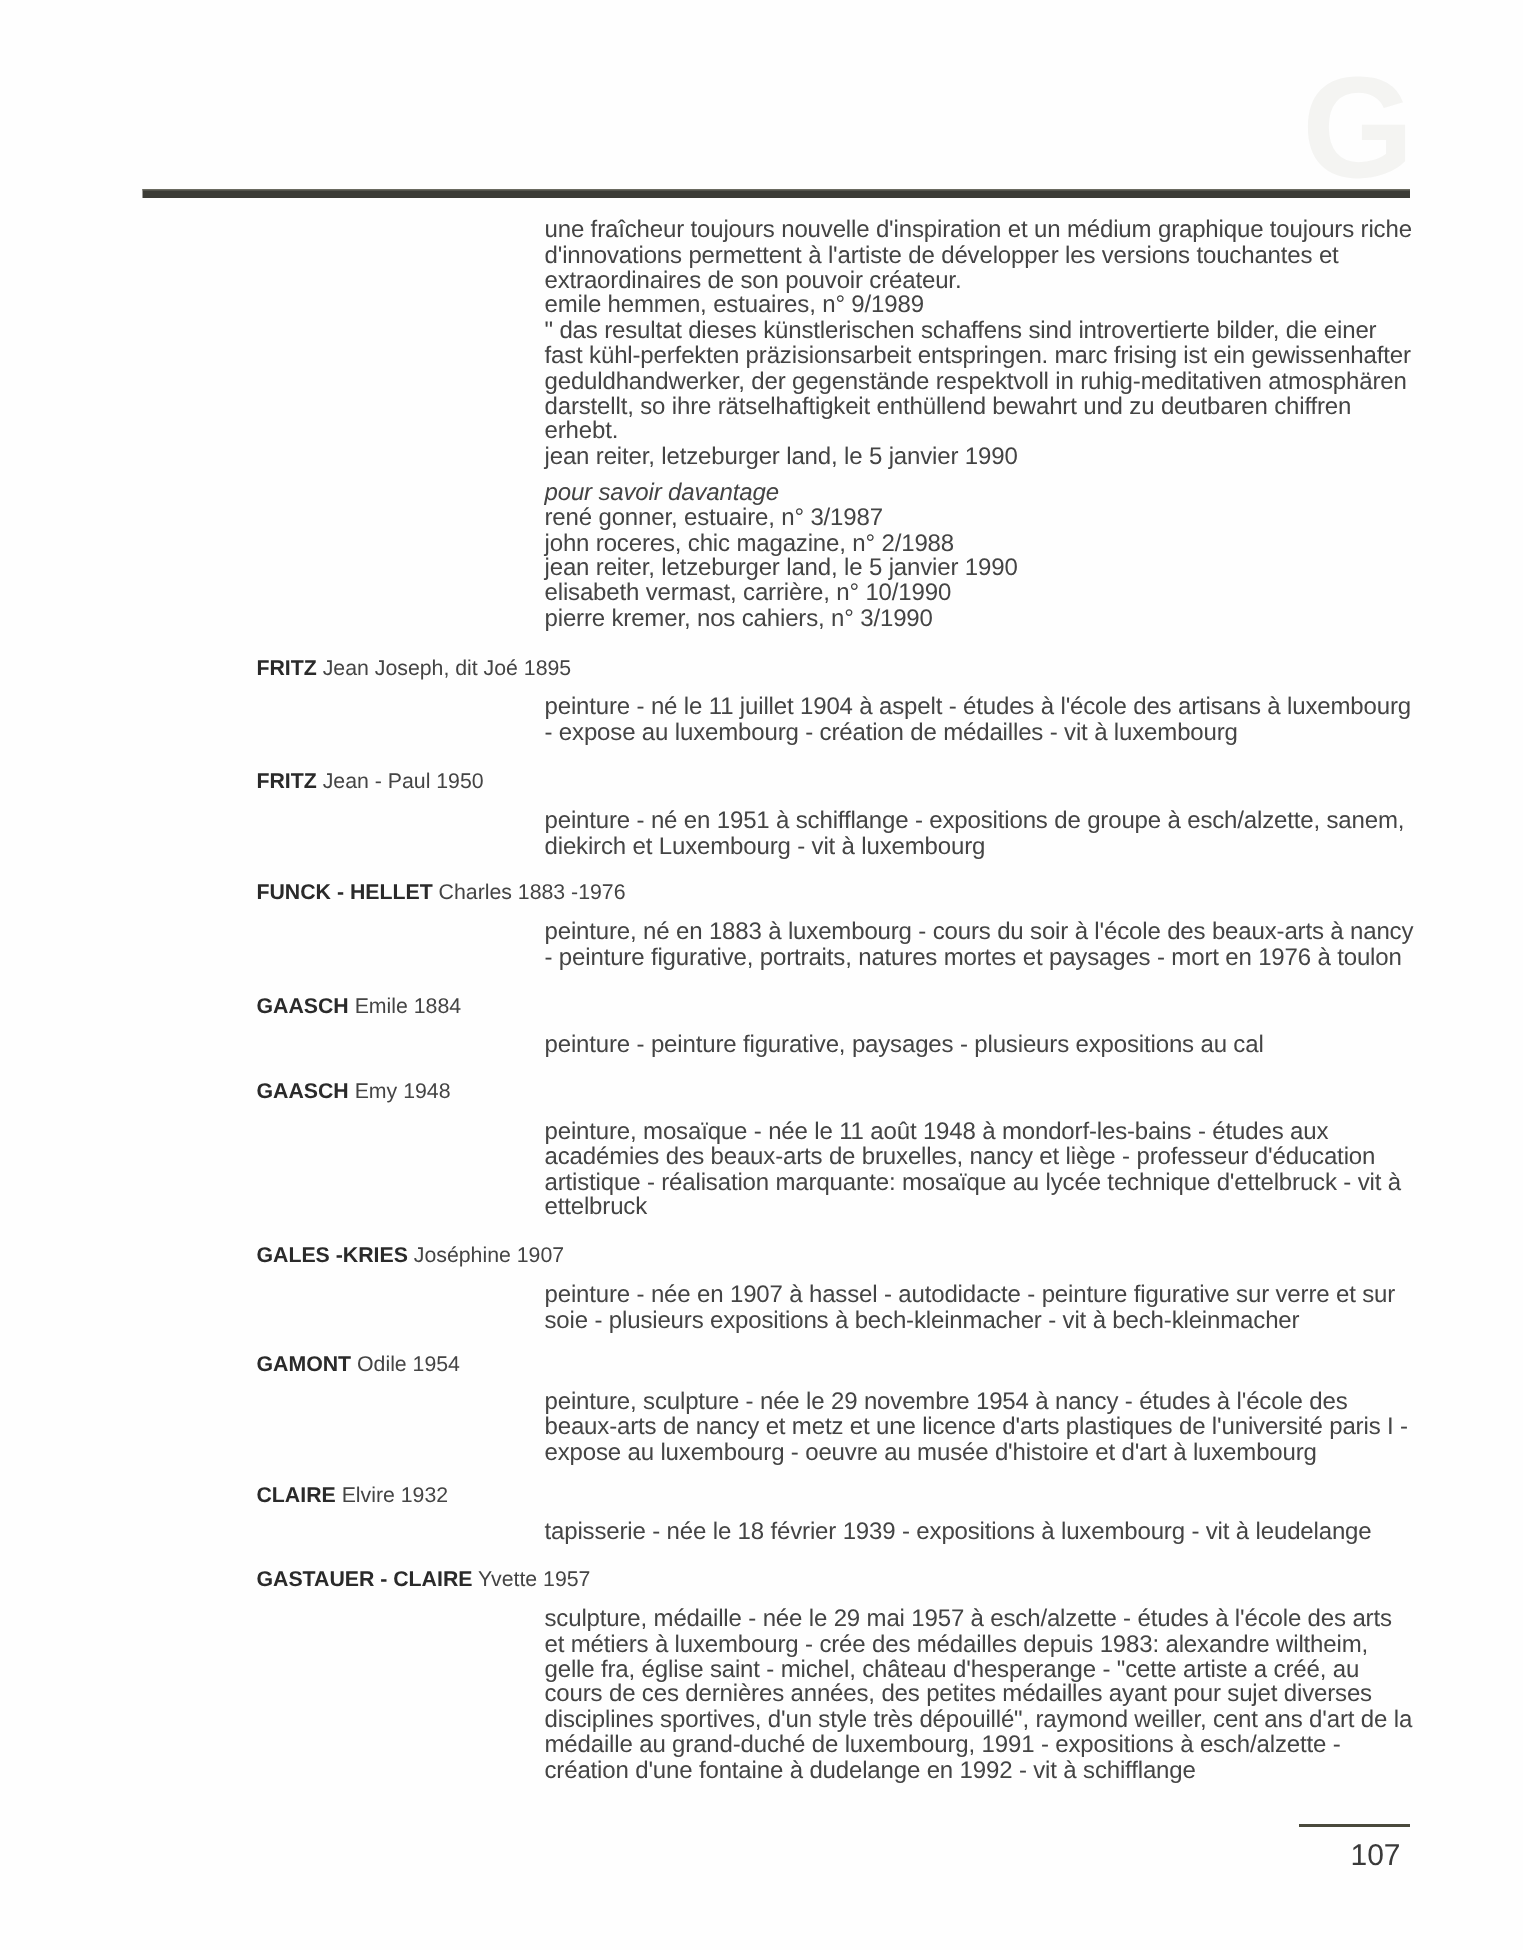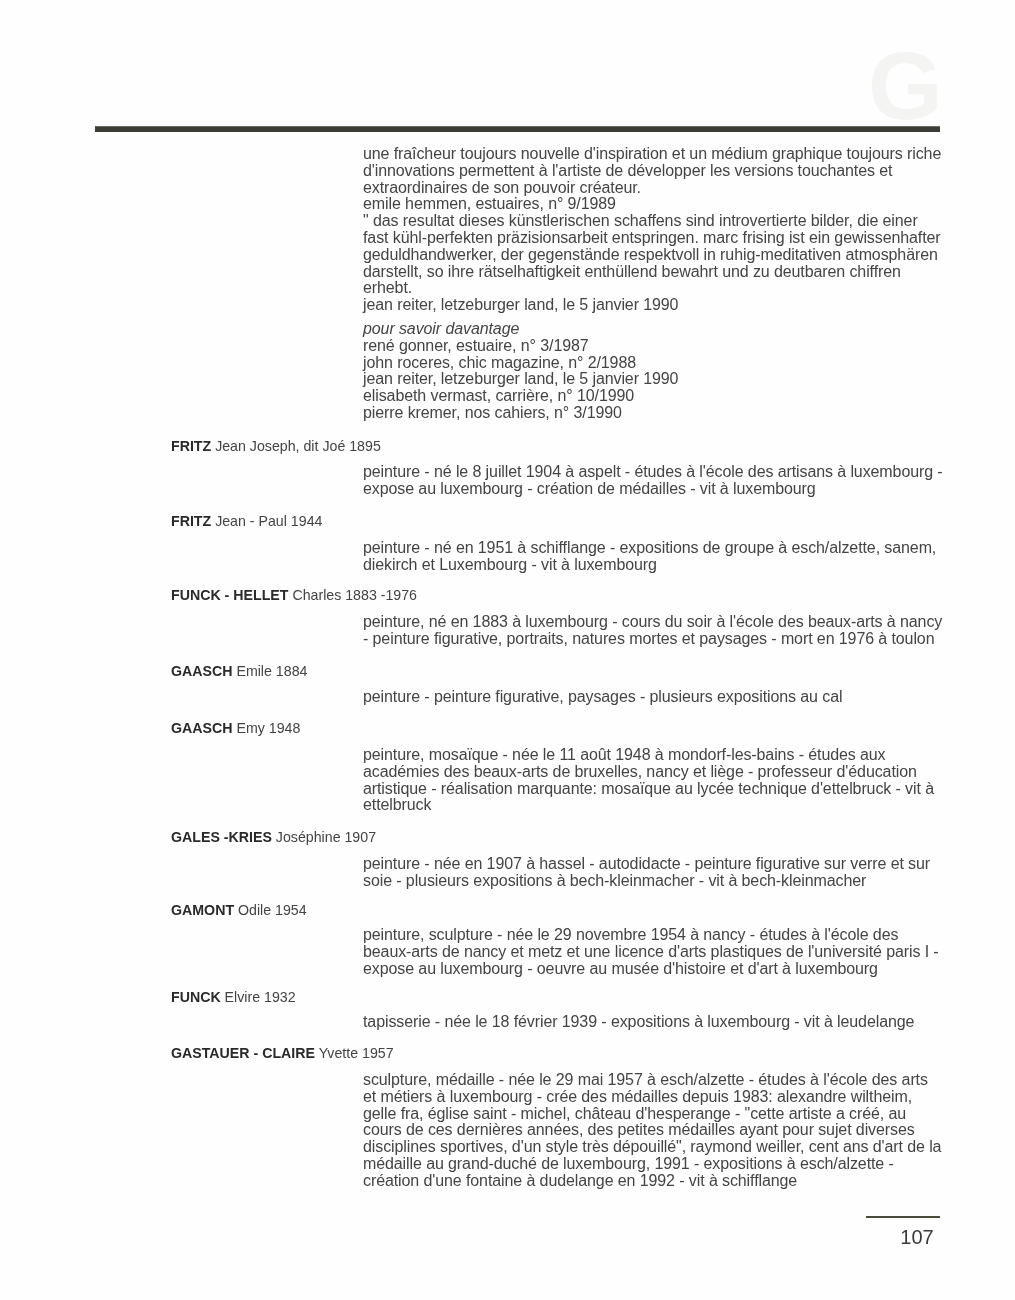--- a/index.html
+++ b/index.html
@@ -133,25 +133,25 @@
       <li>jean reiter, letzeburger land, le 5 janvier 1990</li>
       <li>elisabeth vermast, carrière, n° 10/1990</li>
       <li>pierre kremer, nos cahiers, n° 3/1990</li>
     </ul>
   </div>
 
   <div class="entry-name" style="top:438px;">
     <span class="surname">FRITZ</span>
     <span>Jean Joseph, dit Joé 1895</span>
   </div>
-  <p class="entry-desc body-text" style="top:464px;">peinture - né le 8 juillet 1904 à aspelt - études à l'école des artisans à luxembourg - expose au luxembourg - création de médailles - vit à luxembourg</p>
+  <p class="entry-desc body-text" style="top:464px;">peinture - né le 11 juillet 1904 à aspelt - études à l'école des artisans à luxembourg - expose au luxembourg - création de médailles - vit à luxembourg</p>
 
   <div class="entry-name" style="top:513px;">
     <span class="surname">FRITZ</span>
-    <span>Jean - Paul 1944</span>
+    <span>Jean - Paul 1950</span>
   </div>
   <p class="entry-desc body-text" style="top:540px;">peinture - né en 1951 à schifflange - expositions de groupe à esch/alzette, sanem, diekirch et Luxembourg - vit à luxembourg</p>
 
   <div class="entry-name" style="top:587px;">
     <span class="surname">FUNCK - HELLET</span>
     <span>Charles 1883 -1976</span>
   </div>
   <p class="entry-desc body-text" style="top:614px;">peinture, né en 1883 à luxembourg - cours du soir à l'école des beaux-arts à nancy - peinture figurative, portraits, natures mortes et paysages - mort en 1976 à toulon</p>
 
   <div class="entry-name" style="top:663px;">
@@ -172,21 +172,21 @@
   </div>
   <p class="entry-desc body-text" style="top:856px;">peinture - née en 1907 à hassel - autodidacte - peinture figurative sur verre et sur soie - plusieurs expositions à bech-kleinmacher - vit à bech-kleinmacher</p>
 
   <div class="entry-name" style="top:902px;">
     <span class="surname">GAMONT</span>
     <span>Odile 1954</span>
   </div>
   <p class="entry-desc body-text" style="top:927px;">peinture, sculpture - née le 29 novembre 1954 à nancy - études à l'école des beaux-arts de nancy et metz et une licence d'arts plastiques de l'université paris I - expose au luxembourg - oeuvre au musée d'histoire et d'art à luxembourg</p>
 
   <div class="entry-name" style="top:989px;">
-    <span class="surname">FUNCK</span>
+    <span class="surname">CLAIRE</span>
     <span>Elvire 1932</span>
   </div>
   <p class="entry-desc body-text" style="top:1014px;">tapisserie - née le 18 février 1939 - expositions à luxembourg - vit à leudelange</p>
 
   <div class="entry-name" style="top:1045px;">
     <span class="surname">GASTAUER - CLAIRE</span>
     <span>Yvette 1957</span>
   </div>
   <p class="entry-desc body-text" style="top:1072px;">sculpture, médaille - née le 29 mai 1957 à esch/alzette - études à l'école des arts et métiers à luxembourg - crée des médailles depuis 1983: alexandre wiltheim, gelle fra, église saint - michel, château d'hesperange - "cette artiste a créé, au cours de ces dernières années, des petites médailles ayant pour sujet diverses disciplines sportives, d'un style très dépouillé", raymond weiller, cent ans d'art de la médaille au grand-duché de luxembourg, 1991 - expositions à esch/alzette - création d'une fontaine à dudelange en 1992 - vit à schifflange</p>
 

